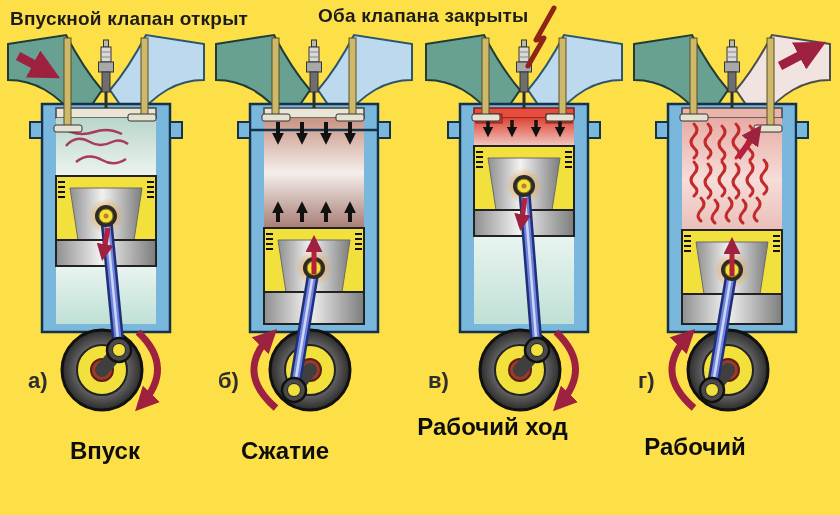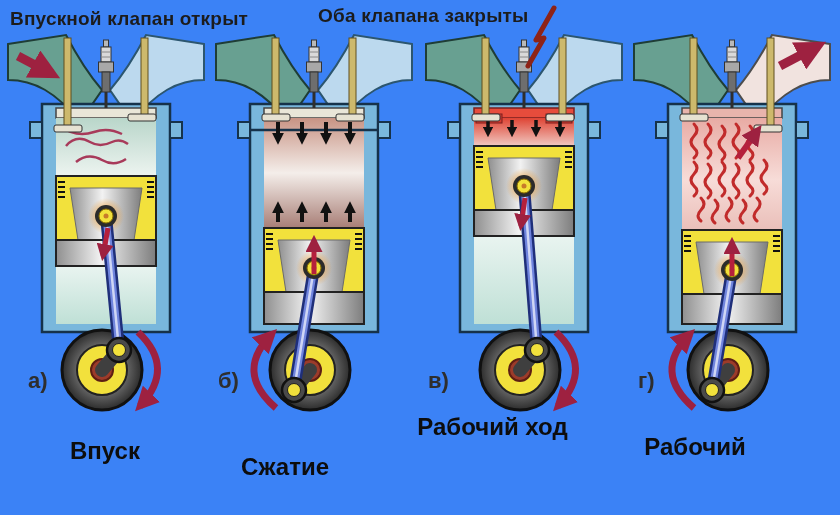--- a/index.html
+++ b/index.html
@@ -1,32 +1,32 @@
 <!DOCTYPE html>
 <html><head>
 <meta charset="utf-8">
 <style>
   html,body{margin:0;padding:0;background:#fff;}
   body{width:840px;height:515px;position:relative;overflow:hidden;
        font-family:"Liberation Sans",sans-serif;}
-  .canvas{position:absolute;inset:0;background:#3b82f6;}
+  .canvas{position:absolute;inset:0;background:#fde047;}
   .caption{position:absolute;font-size:19px;font-weight:600;color:#1c1c1c;
            letter-spacing:.2px;white-space:nowrap;}
   #cap-intake{left:10px;top:8px;}
   #cap-closed{left:318px;top:5px;}
   #cap-exhaust{left:584px;top:10px;}
   .engine{position:absolute;top:30px;width:200px;height:392px;}
   .engine svg{overflow:visible;display:block;}
   #engA{left:6px;} #engB{left:214px;} #engC{left:424px;} #engD{left:632px;}
   .letter{position:absolute;top:368px;font-size:22px;font-weight:600;color:#2e2e2e;}
   #letA{left:28px;} #letB{left:218px;} #letC{left:428px;} #letD{left:638px;}
   .stroke-label{position:absolute;font-size:24px;font-weight:700;color:#0d0d0d;
                 text-align:center;line-height:1.15;}
   #strA{left:25px;top:437px;width:160px;}
-  #strB{left:200px;top:437px;width:170px;margin-top:16px;}
+  #strB{left:200px;top:437px;width:170px;}
   #strC{left:405px;top:413px;width:175px;}
   #strD{left:615px;top:433px;width:160px;}
 </style>
 </head>
 <body>
 
 <div class="canvas">
 
   <div class="caption" id="cap-intake">Впускной клапан открыт</div>
   <div class="caption" id="cap-closed">Оба клапана закрыты</div>

